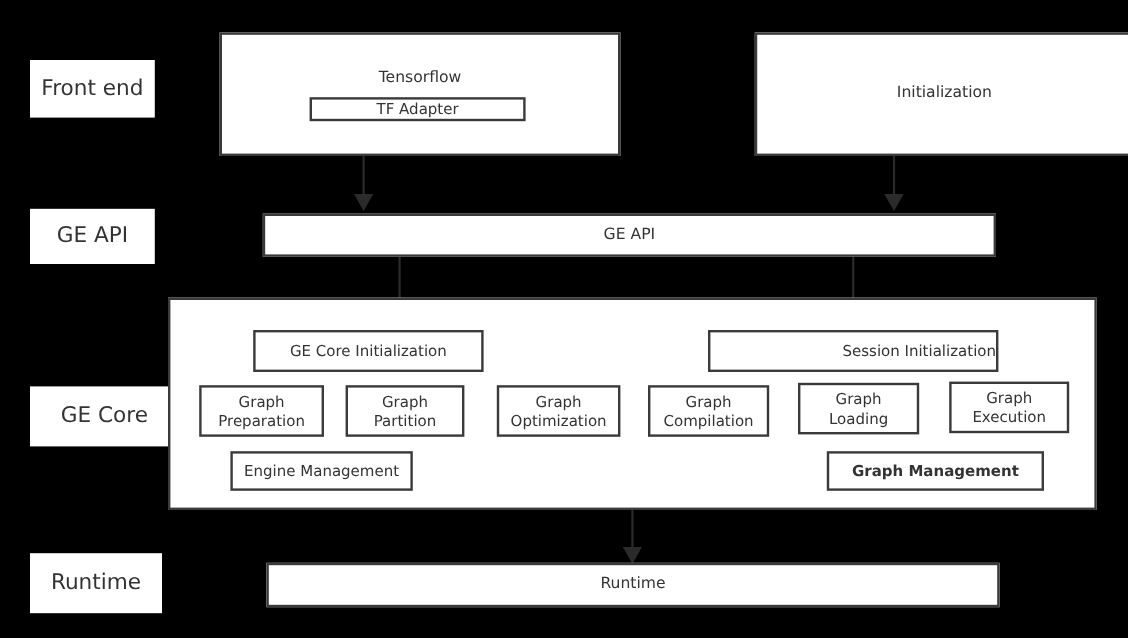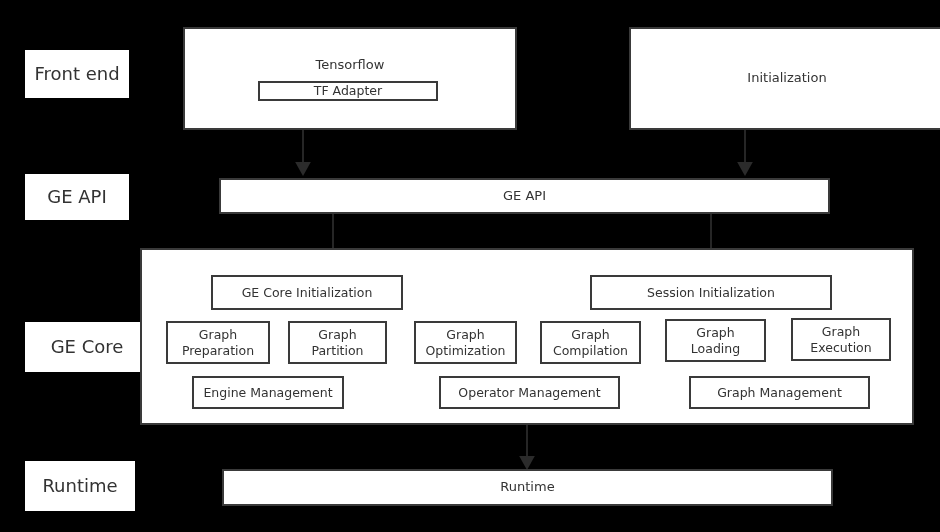--- a/index.html
+++ b/index.html
@@ -108,21 +108,21 @@
 
   <div class="box bar" style="left:219px; top:178px; width:611px; height:36px;">
     <span>GE API</span>
   </div>
 
   <div class="box" style="left:140px; top:248px; width:774px; height:177px; border:2px solid #3a3a3a; background:#ffffff;"></div>
 
   <div class="box node" style="left:211px; top:275px; width:192px; height:35px;text-align:right;">
     <span>GE Core Initialization</span>
   </div>
-  <div class="box node" style="left:590px; top:275px; width:242px; height:35px;">
+  <div class="box node" style="left:590px; top:275px; width:242px; height:35px;justify-content:flex-end;">
     <span>Session Initialization</span>
   </div>
 
   <div class="box node" style="left:166px; top:321px; width:104px; height:43px;">
     <span>Graph
 Preparation</span>
   </div>
   <div class="box node" style="left:288px; top:321px; width:99px; height:43px;">
     <span>Graph
 Partition</span>
@@ -140,24 +140,21 @@
 Loading</span>
   </div>
   <div class="box node" style="left:791px; top:318px; width:100px; height:43px;">
     <span>Graph
 Execution</span>
   </div>
 
   <div class="box node" style="left:192px; top:376px; width:152px; height:33px;">
     <span>Engine Management</span>
   </div>
-  <div class="box node" style="left:439px; top:376px; width:181px; height:33px;">
-    <span>Operator Management</span>
-  </div>
-  <div class="box node" style="left:689px; top:376px; width:181px; height:33px;">
+  <div class="box node" style="left:689px; top:376px; width:181px; height:33px;font-weight:bold;">
     <span>Graph Management</span>
   </div>
 
   <div class="box bar" style="left:222px; top:469px; width:611px; height:37px;">
     <span>Runtime</span>
   </div>
 
 </div>
 
 </body></html>

